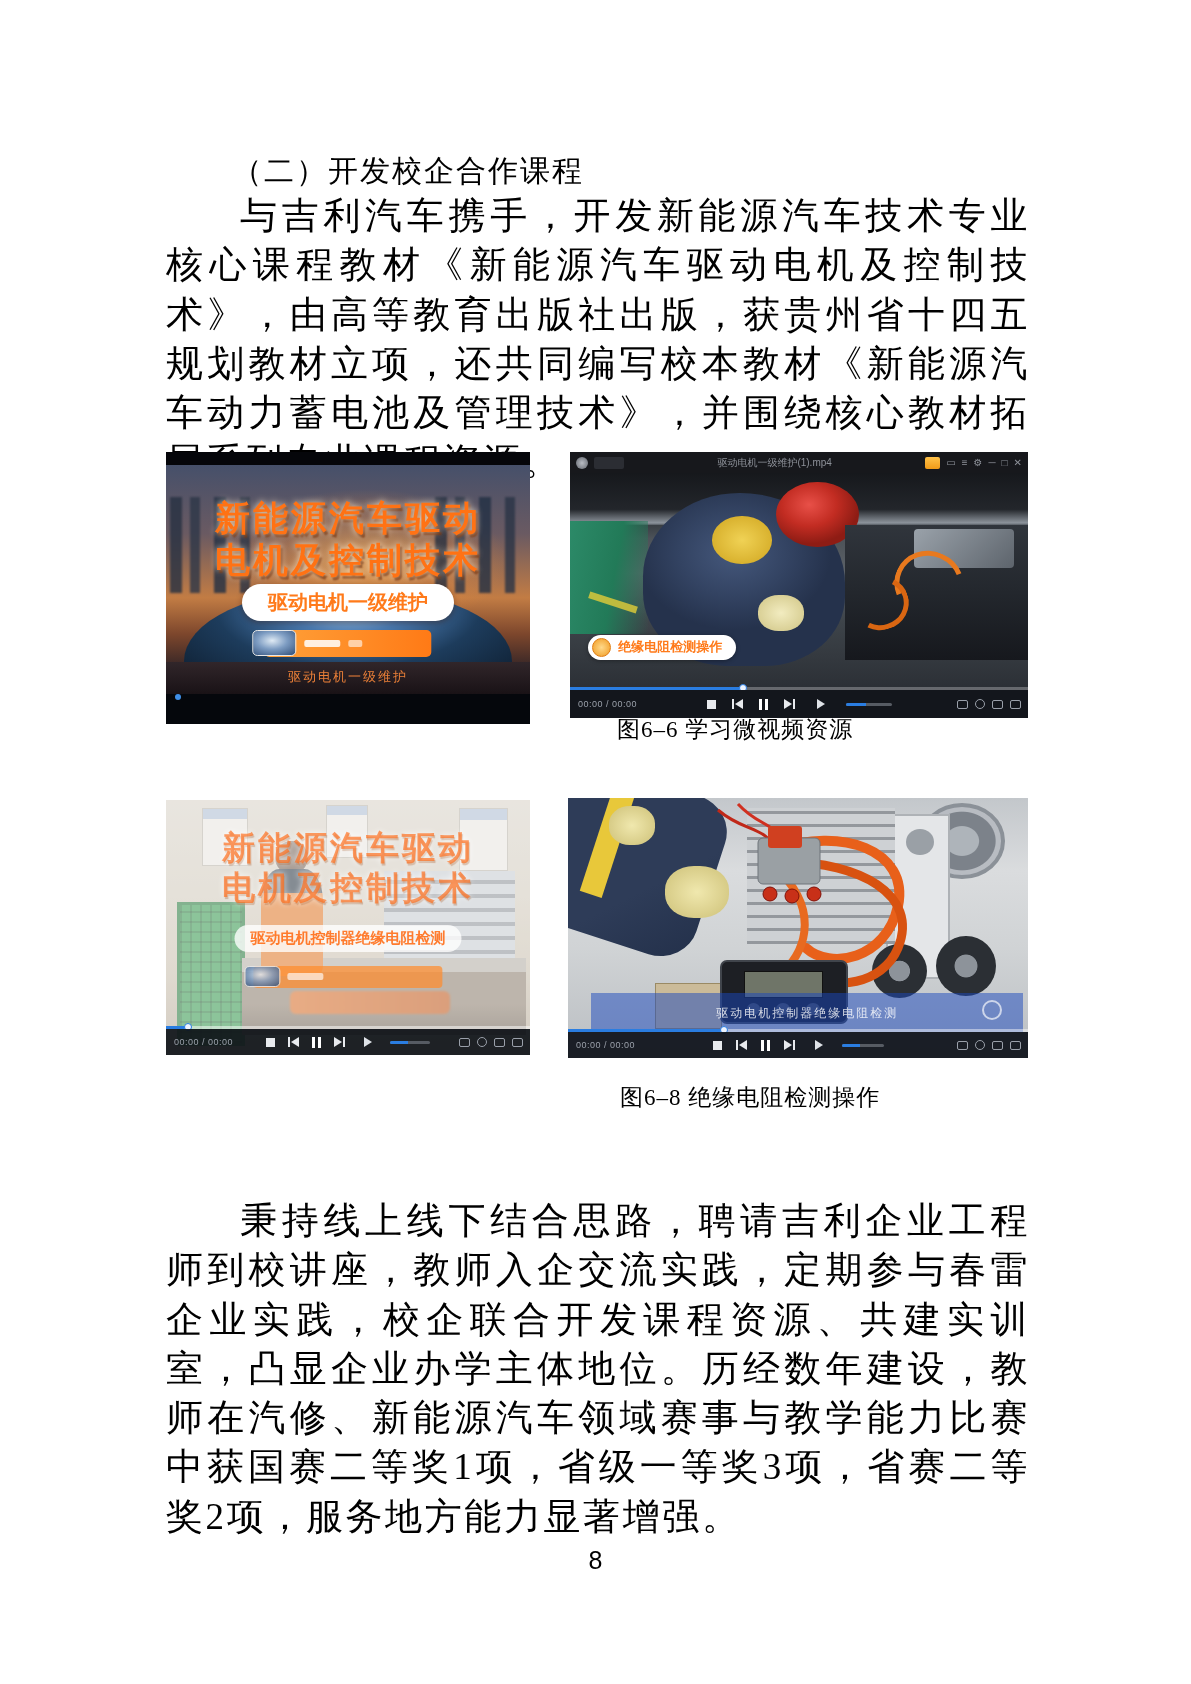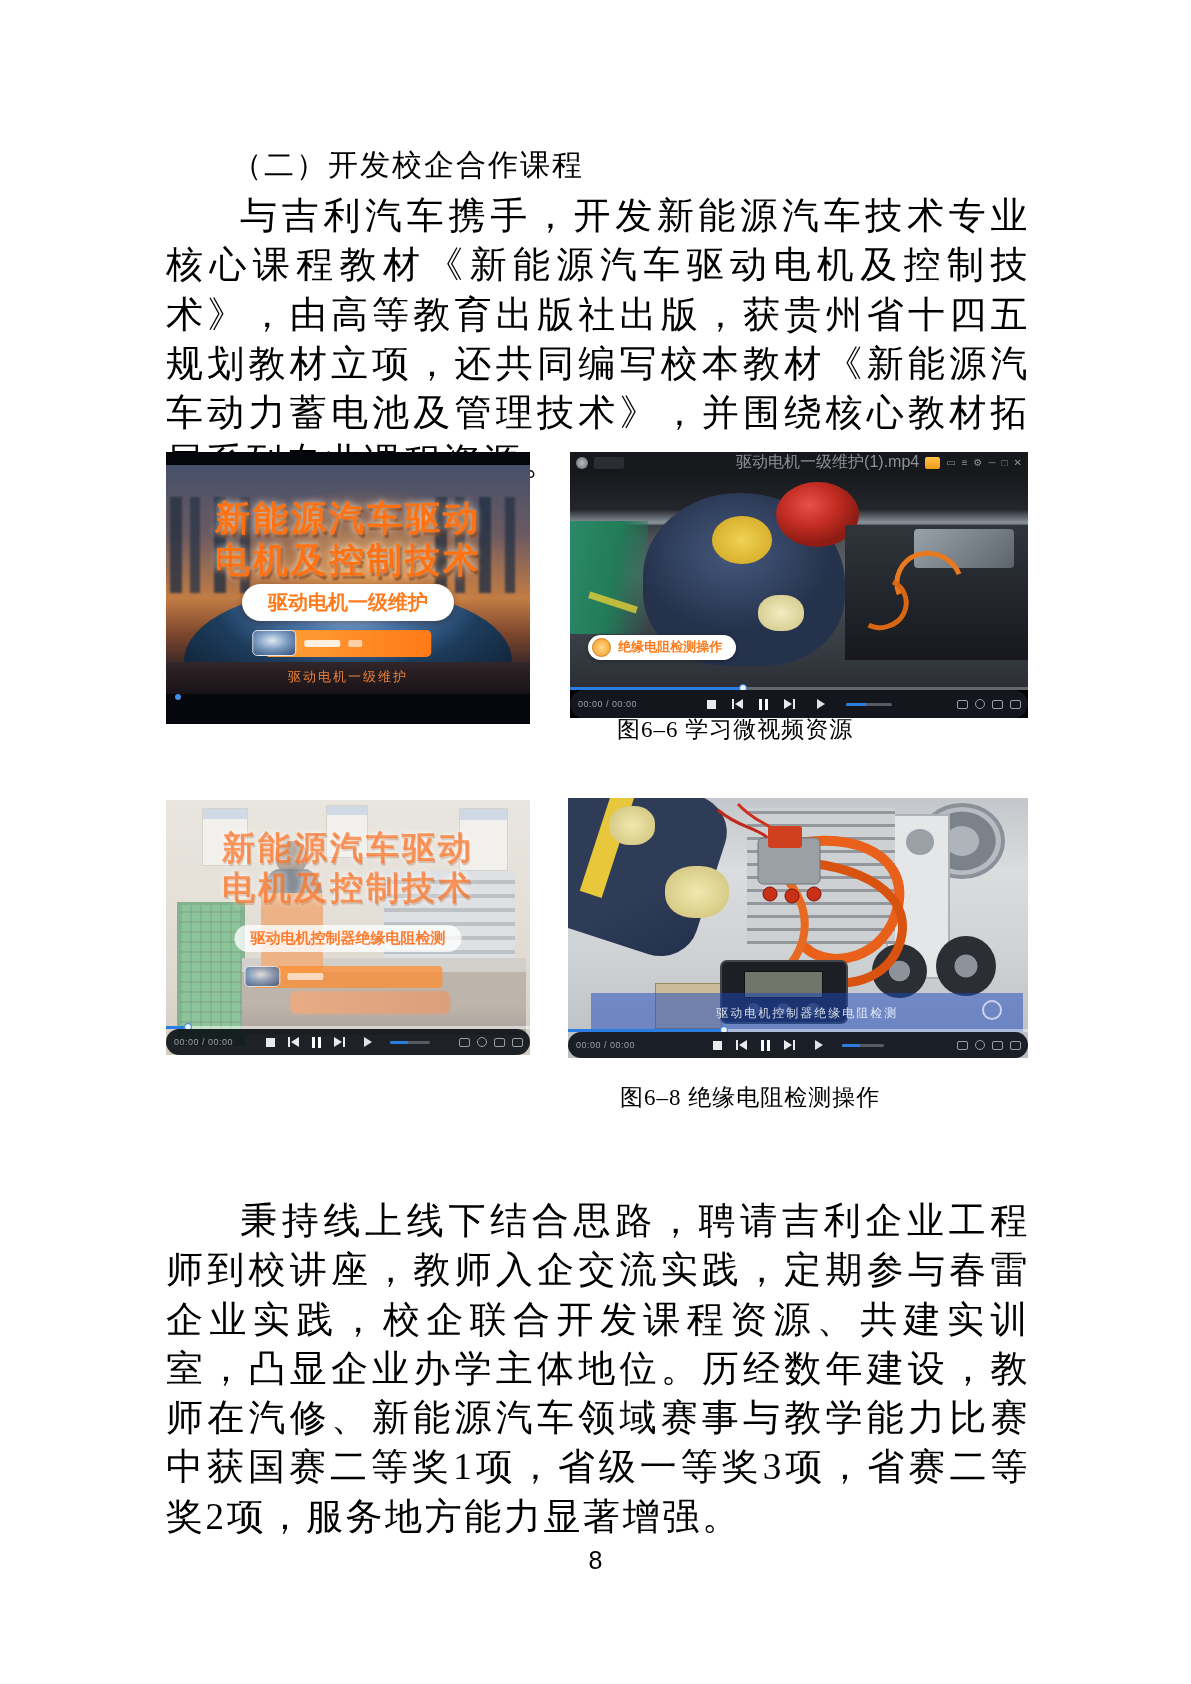--- a/index.html
+++ b/index.html
@@ -52,21 +52,21 @@
   .m1-topbar{position:absolute;top:0;left:0;right:0;height:13px;background:#05060a;}
   .m1-botbar{position:absolute;bottom:0;left:0;right:0;height:30px;background:#05070c;}
   .m1-dot{position:absolute;bottom:24px;left:9px;width:6px;height:6px;border-radius:50%;background:#3f8fe8;}
 
   
   .m2-titlebar{position:absolute;top:0;left:0;right:0;height:21px;background:#17181c;
                display:flex;align-items:center;padding:0 6px;gap:6px;box-sizing:border-box;
                font-family:"Liberation Sans","DejaVu Sans",sans-serif;}
   .m2-logo{width:12px;height:12px;border-radius:50%;background:radial-gradient(#b9bdc4,#62666e);}
   .m2-chip{width:30px;height:12px;border-radius:2px;background:#2b2d33;}
-  .m2-fname{flex:1;text-align:right;font-size:16px;color:#8d9199;white-space:nowrap;overflow:hidden;}
+  .m2-fname{flex:1;text-align:center;font-size:10px;color:#8d9199;white-space:nowrap;overflow:hidden;}
   .m2-vip{width:15px;height:12px;border-radius:2px;background:linear-gradient(#ffc24a,#f09a18);}
   .wm-ico{font-size:10px;color:#8d9199;line-height:12px;}
   .m2-scene{position:absolute;top:21px;bottom:28px;left:0;right:0;overflow:hidden;
             background:linear-gradient(180deg,#2c3136 0%,#202429 16%,#4c5258 30%,#5c6268 46%,#3e444a 68%,#2b2f35 100%);}
   .m2-hood{position:absolute;top:0;left:0;right:0;height:24%;
            background:linear-gradient(180deg,#16181c 0%,#23262b 70%,#8d949c 96%,#555b62 100%);}
   .m2-floor{position:absolute;left:0;top:22%;width:17%;height:52%;
             background:linear-gradient(100deg,#2c8a68 0%,#227a58 55%,transparent 100%);}
   .m2-floorline{position:absolute;left:4%;top:58%;width:11%;height:7px;background:#d8c83a;transform:rotate(18deg);opacity:.85;}
   .m2-worker{position:absolute;left:16%;top:9%;width:44%;height:80%;
@@ -86,21 +86,21 @@
   .m2-silver{position:absolute;right:3%;top:26%;width:22%;height:18%;border-radius:4px;
              background:linear-gradient(135deg,#9aa2aa,#5d646c);}
   .pillbanner{position:absolute;background:#fff;border-radius:999px;display:flex;align-items:center;gap:7px;
               padding:3px 14px 3px 4px;box-shadow:0 1px 4px rgba(0,0,0,.35);
               font-family:"Liberation Sans","DejaVu Sans",sans-serif;font-weight:bold;color:#ff7a1a;}
   .pb-ico{width:17px;height:17px;border-radius:50%;background:radial-gradient(#ffd98a,#f09a20);border:1px solid #e07c10;}
   .prog{position:absolute;left:0;right:0;height:3px;background:rgba(255,255,255,.28);}
   .prog-fill{height:100%;background:#2a7de1;}
   .prog-dot{position:absolute;top:-3px;width:8px;height:8px;border-radius:50%;background:#eef4ff;border:1px solid #2a7de1;box-sizing:border-box;}
   .pc{position:absolute;left:0;right:0;bottom:0;height:28px;background:#13161c;
-      font-family:"Liberation Sans","DejaVu Sans",sans-serif;border-radius:14px;}
+      font-family:"Liberation Sans","DejaVu Sans",sans-serif;}
   .pc-time{position:absolute;left:8px;top:50%;transform:translateY(-50%);font-size:9px;color:#9aa0aa;letter-spacing:.5px;}
   .pc-center{position:absolute;left:0;right:0;top:0;bottom:0;display:flex;align-items:center;justify-content:center;gap:16px;}
   .i-stop{width:9px;height:9px;background:#e8eaee;}
   .tri-l{width:0;height:0;border-top:5px solid transparent;border-bottom:5px solid transparent;border-right:8px solid #e8eaee;}
   .tri-r{width:0;height:0;border-top:5px solid transparent;border-bottom:5px solid transparent;border-left:8px solid #e8eaee;}
   .mini-bar{width:2px;height:10px;background:#e8eaee;}
   .i-skip{display:flex;align-items:center;gap:1px;}
   .i-pause{width:3px;height:11px;background:#fff;box-shadow:6px 0 0 #fff;margin-right:6px;}
   .i-vol{width:0;height:0;border:5px solid transparent;border-left:8px solid #dfe3e8;margin-left:6px;}
   .vtrack{width:46px;height:3px;background:#565b63;border-radius:2px;overflow:hidden;}
@@ -160,21 +160,21 @@
   .m4-bandtext{position:absolute;left:0;right:0;top:50%;transform:translateY(-50%);text-align:center;
                color:rgba(255,255,255,.8);font-size:12px;letter-spacing:2px;filter:blur(.4px);
                font-family:"Liberation Sans","DejaVu Sans",sans-serif;}
   .m4-bandlogo{position:absolute;right:5%;top:18%;width:16px;height:16px;border-radius:50%;border:2px solid rgba(255,255,255,.65);}
 </style>
 </head>
 <body>
 
 <div class="page">
 
-  <div class="h" style="top:143px">（二）开发校企合作课程</div>
+  <div class="h" style="top:149px">（二）开发校企合作课程</div>
   <div class="para" style="top:191px">与吉利汽车携手，开发新能源汽车技术专业核心课程教材《新能源汽车驱动电机及控制技术》，由高等教育出版社出版，获贵州省十四五规划教材立项，还共同编写校本教材《新能源汽车动力蓄电池及管理技术》，并围绕核心教材拓展系列专业课程资源。</div>
 
   <div class="media m1" style="left:166px;top:452px;width:364px;height:272px">
     <div class="m1-topbar abs"></div>
     <div class="m1-scene">
       <div class="m1-glow abs"></div>
       <div class="m1-city left"></div>
       <div class="m1-city right"></div>
       <div class="m1-car"></div>
       <div class="m1-road abs"></div>

